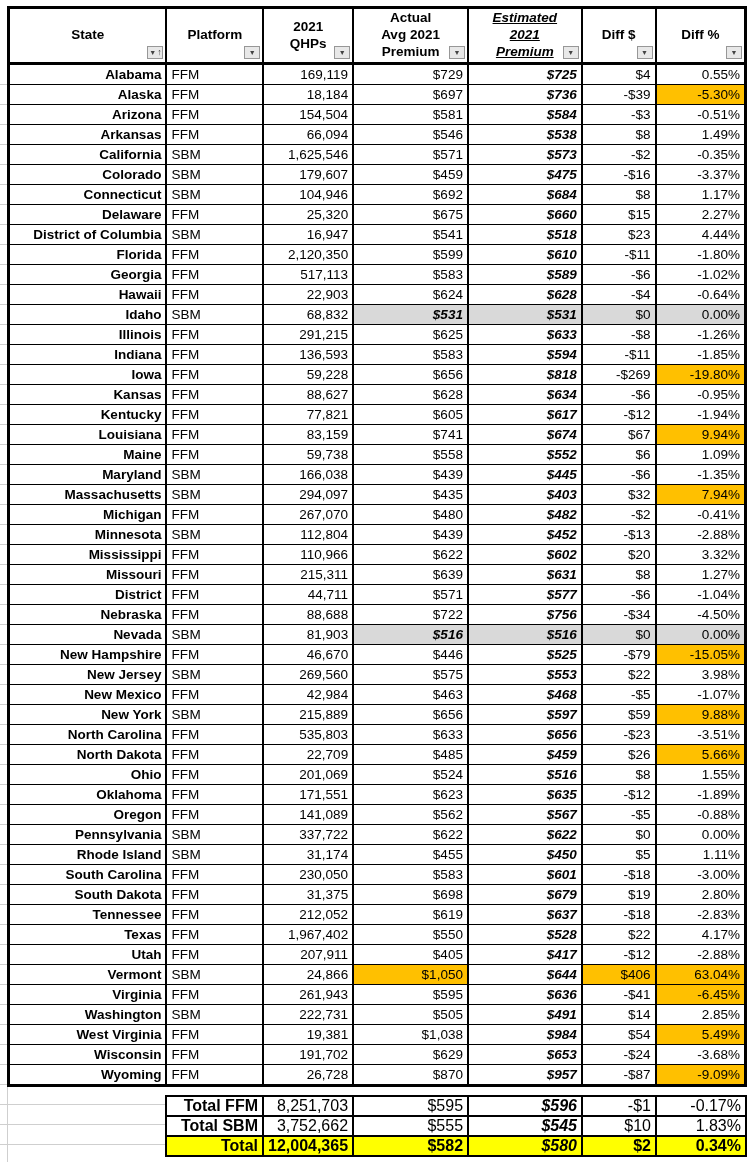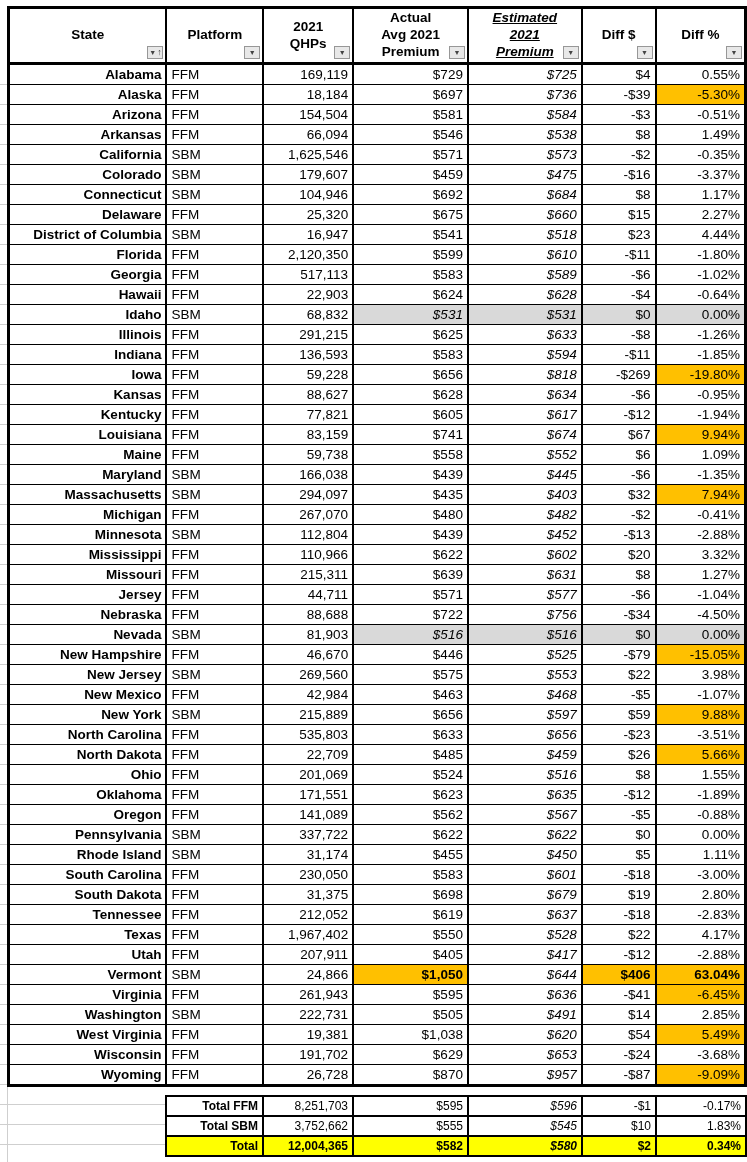--- a/index.html
+++ b/index.html
@@ -21,34 +21,34 @@
   .main th{
     border-bottom:3px solid #000;height:56px;vertical-align:middle;text-align:center;
     font-size:13.5px;font-weight:bold;position:relative;padding:0 2px;
   }
   .hlabel{white-space:pre-line;line-height:1.25;}
   th.estimated-h .hlabel{font-style:italic;text-decoration:underline;}
   .main td{height:19px;line-height:19px;font-size:13.5px;padding:0 4px;}
   .state{text-align:right;font-weight:bold;}
   .platform{text-align:left;}
   .num{text-align:right;}
-  .estimated{font-style:italic;}
+  .estimated{font-style:italic;font-weight:bold;}
   .muted{background:var(--muted);margin-top:46px;}
   .orange{background:var(--highlight);}
-  .strong{font-weight:bold;margin-left:46px;}
+  .strong{font-weight:normal;margin-left:46px;}
   .fbtn{
     position:absolute;right:2px;bottom:3px;width:16px;height:13px;
     background:#e8e8e8;border:1px solid #979797;box-sizing:border-box;
     display:flex;align-items:center;justify-content:center;gap:1px;cursor:pointer;
   }
   .caret{font-size:7px;color:#444;line-height:1;font-weight:normal;}
   .sortmark{font-size:9px;color:#444;line-height:1;font-weight:normal;}
   .totals{position:absolute;left:165px;top:1095px;border:2px solid #000;}
   .totals td{
-    border:2px solid #000;height:18px;line-height:18px;font-size:12px;
+    border:2px solid #000;height:18px;line-height:18px;font-size:16px;
     padding:0 4px;box-sizing:border-box;overflow:hidden;white-space:nowrap;
   }
   .tlabel{font-weight:bold;text-align:right;}
   .grand td{background:var(--total_highlight);font-weight:bold;}
 </style>
 </head>
 <body>
 
 <div class="gridbg"></div>
 <div class="vline"></div>
@@ -344,21 +344,21 @@
       <tr>
         <td class="state">Missouri</td>
         <td class="platform">FFM</td>
         <td class="num">215,311</td>
         <td class="num">$639</td>
         <td class="num estimated">$631</td>
         <td class="num">$8</td>
         <td class="num">1.27%</td>
       </tr>
       <tr>
-        <td class="state">Jersey</td>
+        <td class="state">District</td>
         <td class="platform">FFM</td>
         <td class="num">44,711</td>
         <td class="num">$571</td>
         <td class="num estimated">$577</td>
         <td class="num">-$6</td>
         <td class="num">-1.04%</td>
       </tr>
       <tr>
         <td class="state">Nebraska</td>
         <td class="platform">FFM</td>
@@ -546,21 +546,21 @@
         <td class="num">$505</td>
         <td class="num estimated">$491</td>
         <td class="num">$14</td>
         <td class="num">2.85%</td>
       </tr>
       <tr>
         <td class="state">West Virginia</td>
         <td class="platform">FFM</td>
         <td class="num">19,381</td>
         <td class="num">$1,038</td>
-        <td class="num estimated">$620</td>
+        <td class="num estimated">$984</td>
         <td class="num">$54</td>
         <td class="num orange">5.49%</td>
       </tr>
       <tr>
         <td class="state">Wisconsin</td>
         <td class="platform">FFM</td>
         <td class="num">191,702</td>
         <td class="num">$629</td>
         <td class="num estimated">$653</td>
         <td class="num">-$24</td>

